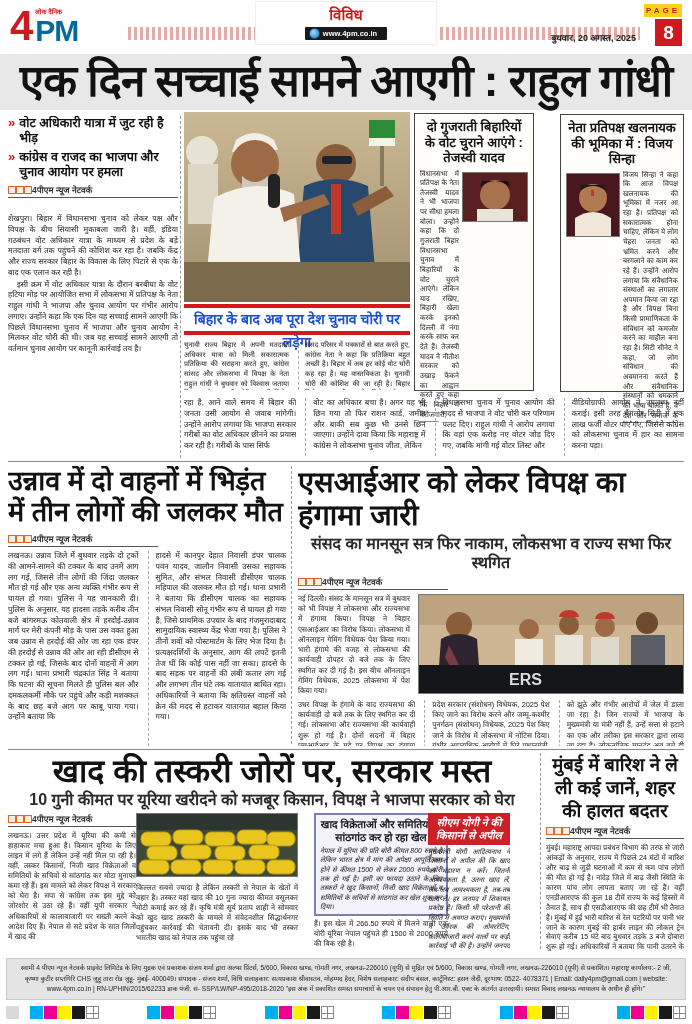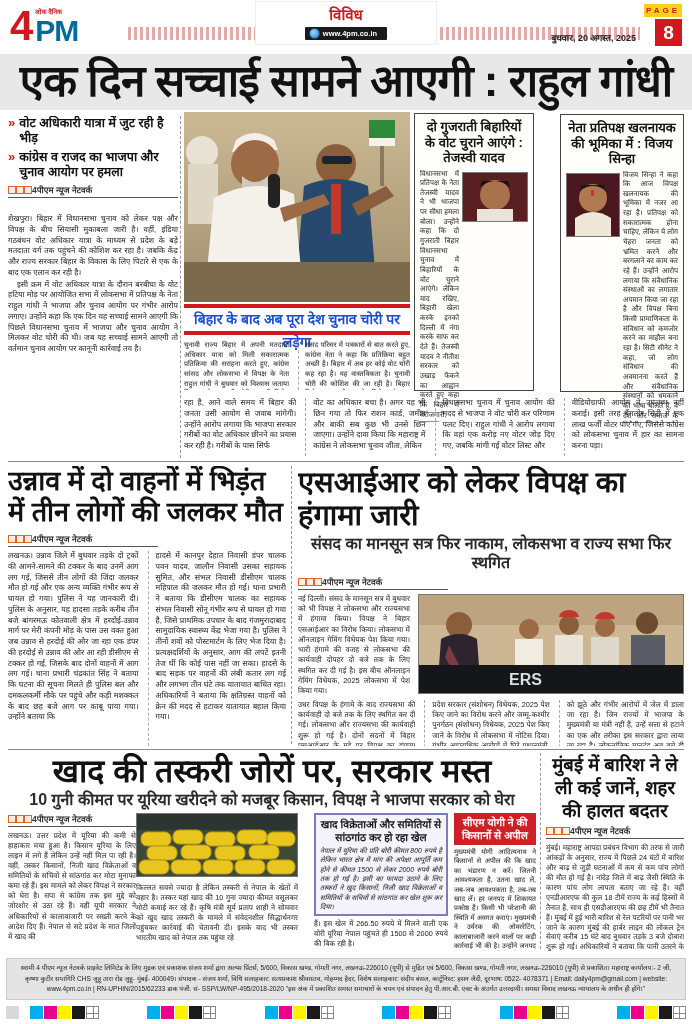--- a/index.html
+++ b/index.html
@@ -309,21 +309,21 @@
       </div>
 
       <div style="position:absolute;left:306px;top:0;width:134px;">
         <div class="khelBox">
           <div class="khelTitle">खाद विक्रेताओं और समितियों से सांठगांठ कर हो रहा खेल</div>
           <div class="khelTxt">नेपाल में यूरिया की प्रति बोरी कीमत 800 रुपये है लेकिन भारत क्षेत्र में मांग की अपेक्षा आपूर्ति कम होने से कीमत 1500 से लेकर 2000 रुपये बोरी तक हो गई है। इसी का फायदा उठाने के लिए तस्करों ने खुद किसानों, निजी खाद विक्रेताओं व समितियों के सचिवों से सांठगांठ कर खेल शुरू कर दिया।</div>
         </div>
         <div class="body" style="font-size:7.3px;margin-top:3px;">हैं। इस खेल में 266.50 रुपये में मिलने वाली एक बोरी यूरिया नेपाल पहुंचते ही 1500 से 2000 रुपये की बिक रही है।</div>
       </div>
 
-      <div style="position:absolute;left:446px;top:0;width:82px;">
+      <div style="position:absolute;left:420px;top:0;width:82px;font-style:italic;">
         <div class="cmTitle">सीएम योगी ने की किसानों से अपील</div>
         <div class="tiny" style="margin-top:2px;height:116px;overflow:hidden;">मुख्यमंत्री योगी आदित्यनाथ ने किसानों से अपील की कि खाद का भंडारण न करें। जितनी आवश्यकता है, उतना खाद लें, जब-जब आवश्यकता है, तब-तब खाद लें। हर जनपद में शिकायत प्रकोष्ठ है। किसी भी परेशानी की स्थिति में अवगत कराएं। मुख्यमंत्री ने उर्वरक की ओवररेटिंग, कालाबाजारी करने वालों पर कड़ी कार्रवाई भी की है। उन्होंने जनपद में तैनात अधिकारियों को समय-समय पर निरीक्षण करने, किसानों से संवाद स्थापित करने और समस्याओं का निस्तारण करने का निर्देश दिया है।</div>
       </div>
     </div>
   </div>
 
   <div class="abs dashV" style="left:540px;top:753px;height:196px;"></div>
 
   <div class="abs" style="left:546px;top:753px;width:138px;height:198px;overflow:hidden;">
     <div class="h2d">मुंबई में बारिश ने ले ली कई जानें, शहर की हालत बदतर</div>

